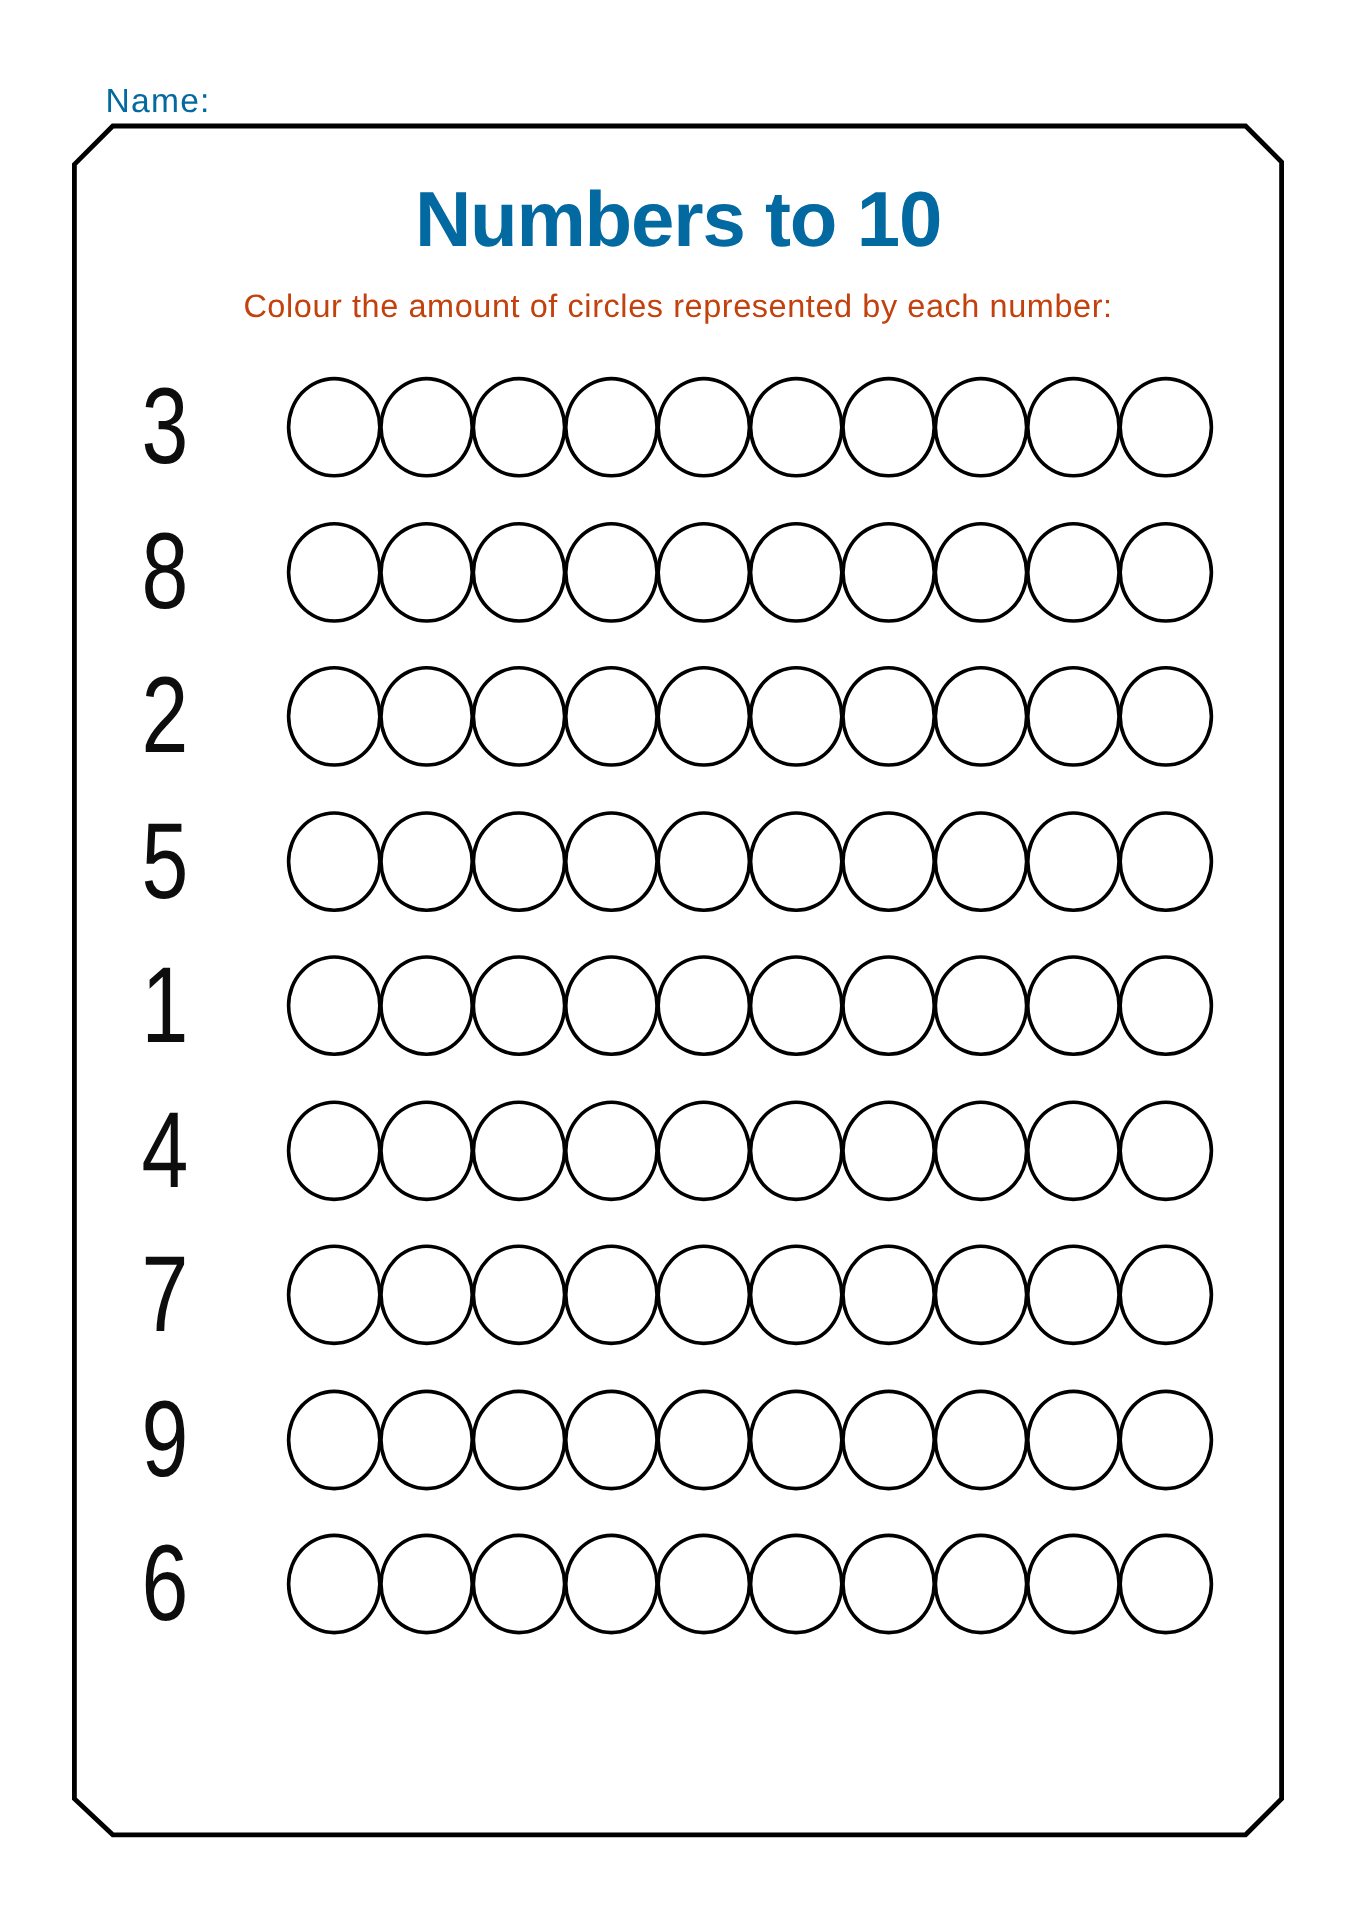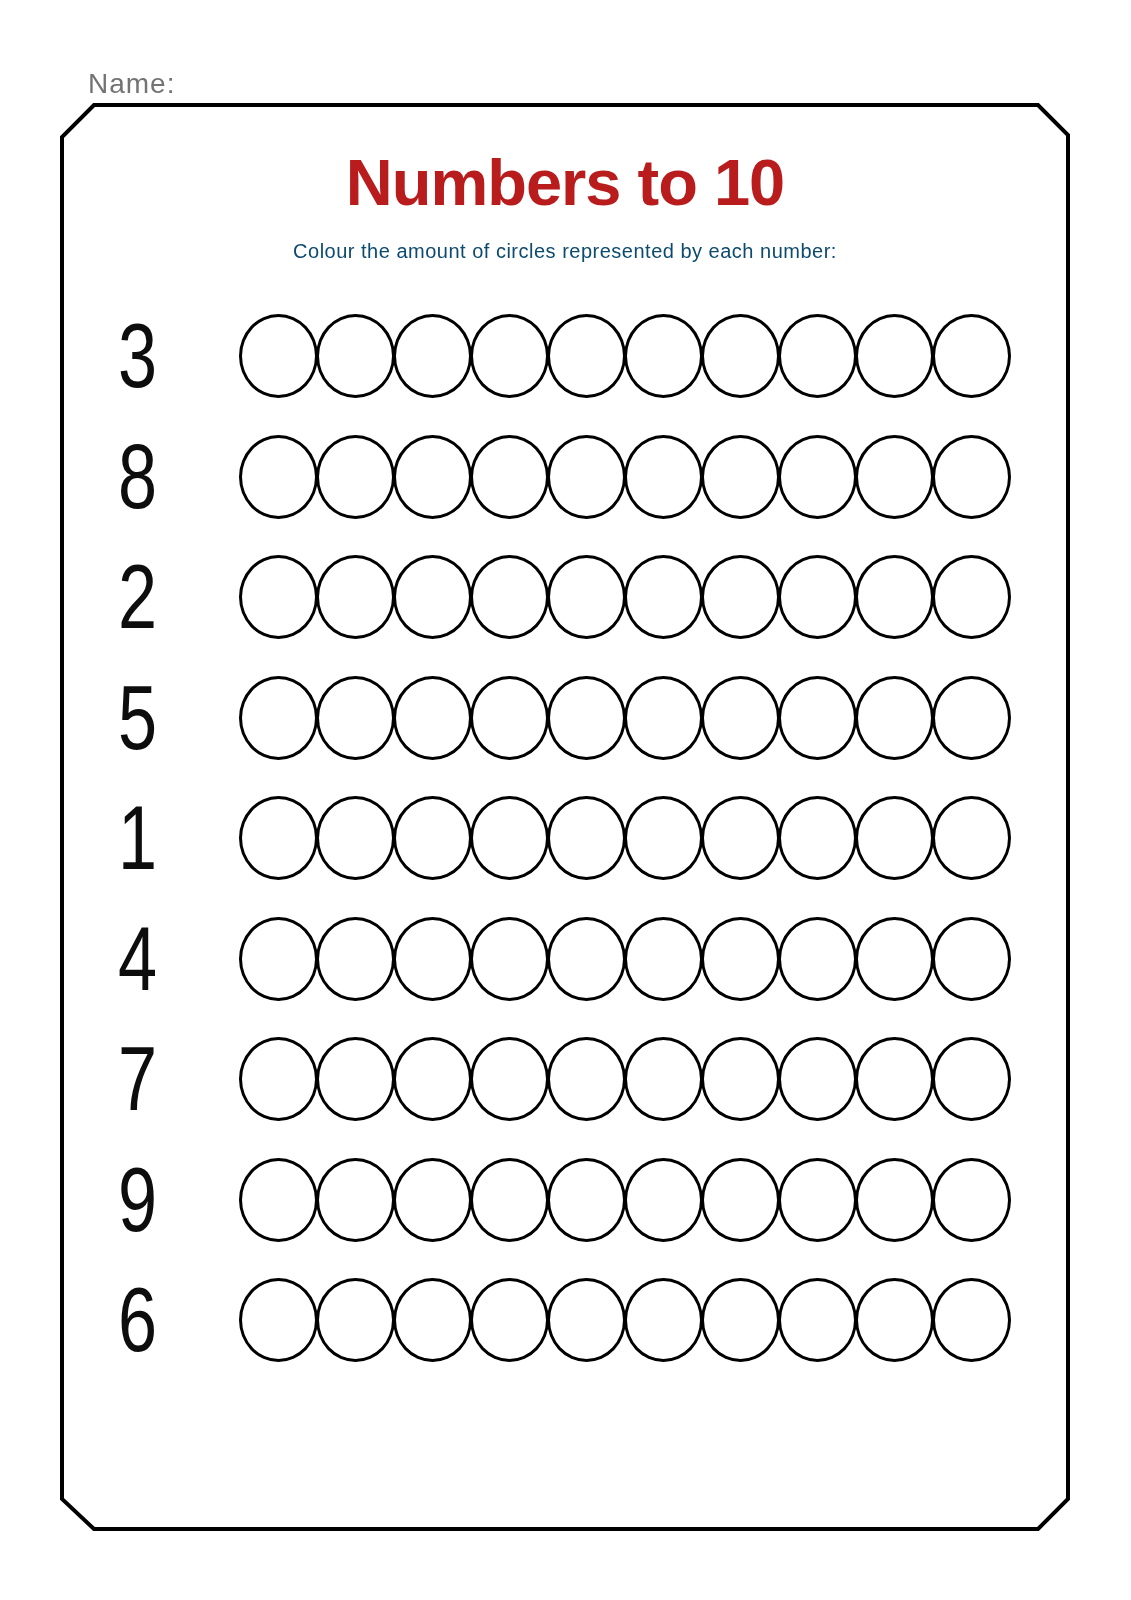--- a/index.html
+++ b/index.html
@@ -15,52 +15,52 @@
   .page {
     position: absolute;
     inset: 0;
   }
   .name-label {
     position: absolute;
     left: 88px;
     top: 68px;
     font-size: 28px;
     letter-spacing: 1px;
-    color: #737373;
+    color: #0369a1;
   }
   .frame-svg {
     position: absolute;
     left: 0;
     top: 0;
     width: 1131px;
     height: 1600px;
     pointer-events: none;
   }
   .page-title {
     position: absolute;
     left: 62px;
     width: 1006px;
     top: 145px;
     margin: 0;
     text-align: center;
     font-size: 65px;
     font-weight: 700;
     letter-spacing: -1px;
-    color: #b91c1c;
+    color: #0369a1;
   }
   .instruction {
     position: absolute;
     left: 62px;
     width: 1006px;
     top: 240px;
     margin: 0;
     text-align: center;
-    font-size: 20px;
+    font-size: 27px;
     letter-spacing: 0.5px;
-    color: #0c4a6e;
+    color: #c2410c;
   }
   .rows {
     position: absolute;
     left: 0;
     top: 296px;
     width: 1131px;
   }
   .row {
     position: relative;
     height: 120.5px;

